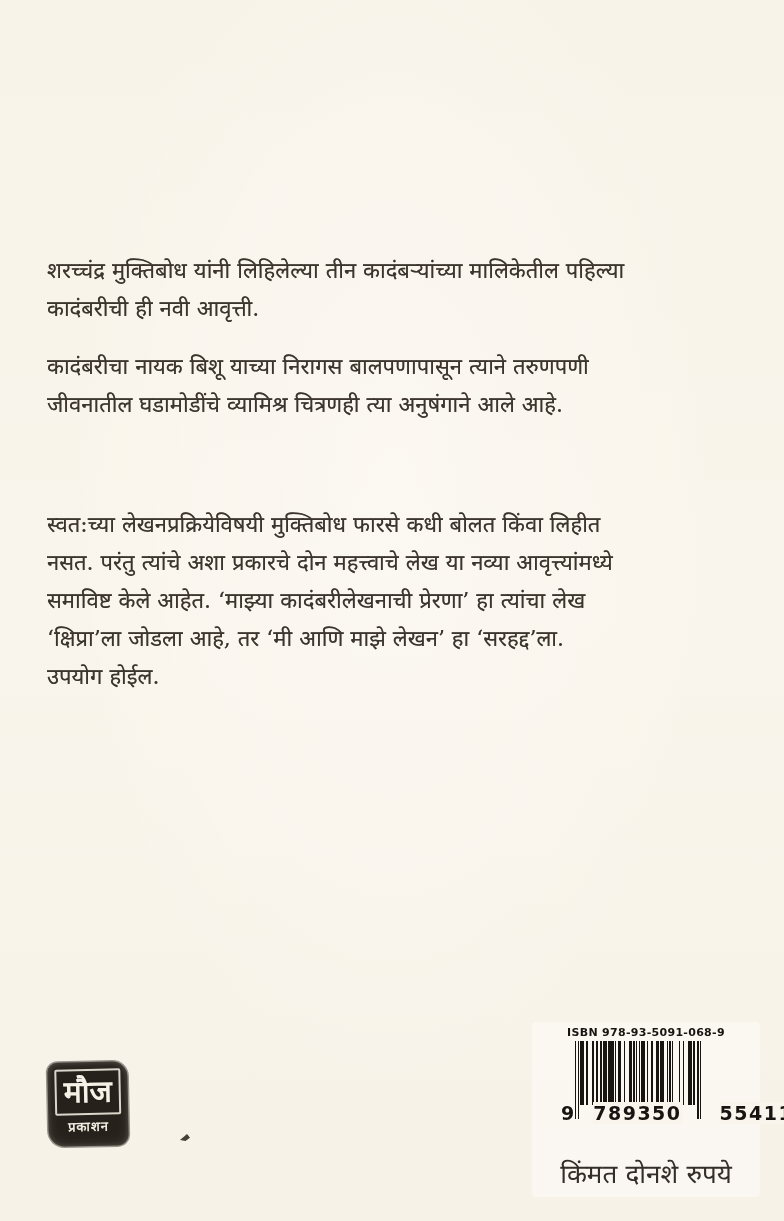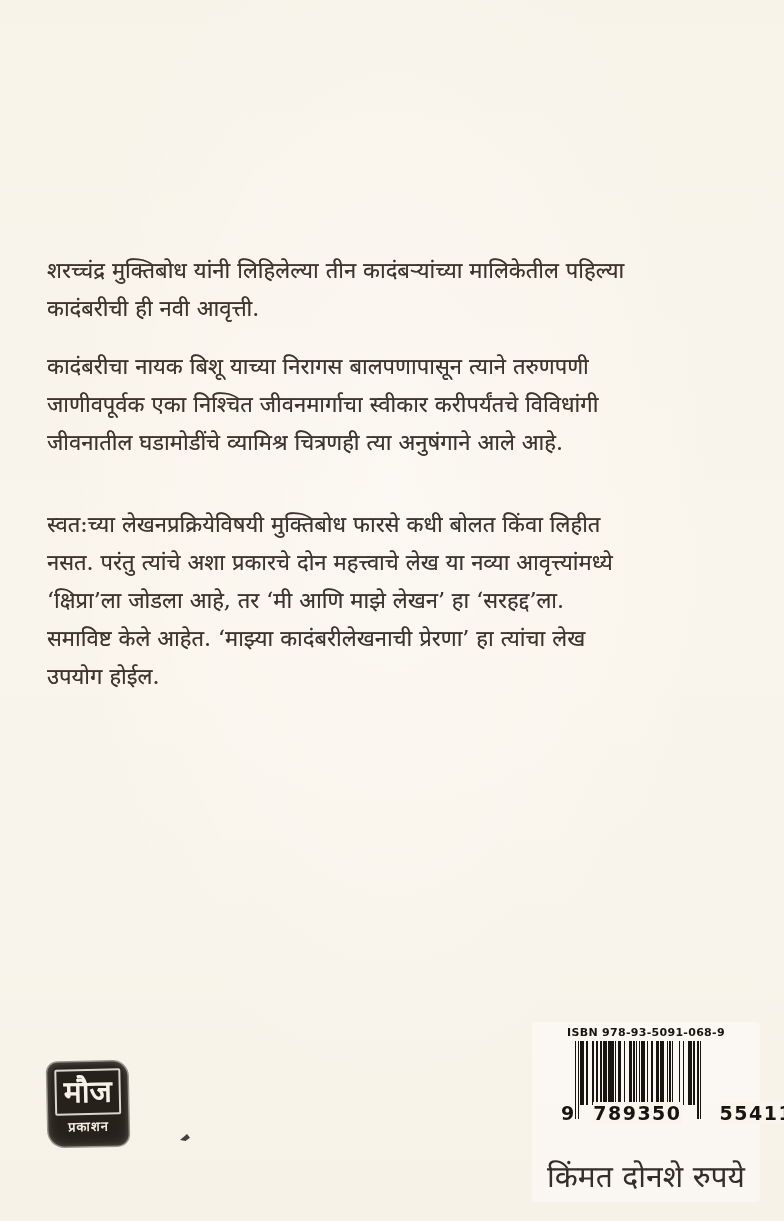--- a/index.html
+++ b/index.html
@@ -132,45 +132,44 @@
   .d { line-height: 22px; }
   .d.lead { width: 16px; background: transparent; }
   .d.grp {
     flex: 1;
     background: #faf5ec;
     letter-spacing: 1.5px;
     margin: 0 19px;
   }
   .price {
     margin-top: 22px;
-    font-size: 30px;
+    font-size: 26px;
     color: #332e27;
     white-space: nowrap;
   }
 </style>
 </head>
 <body>
 
 <div class="cover">
 
   <section>
     <p class="para" id="para1">
       <span class="line">शरच्चंद्र मुक्तिबोध यांनी लिहिलेल्या तीन कादंबऱ्यांच्या मालिकेतील पहिल्या</span>
       <span class="line">कादंबरीची ही नवी आवृत्ती.</span>
     </p>
     <p class="para" id="para2">
       <span class="line">कादंबरीचा नायक बिशू याच्या निरागस बालपणापासून त्याने तरुणपणी</span>
-      <span class="line">जाणीवपूर्वक एका निश्चित जीवनमार्गाचा स्वीकार करीपर्यंतचे विविधांगी</span>
       <span class="line">जीवनातील घडामोडींचे व्यामिश्र चित्रणही त्या अनुषंगाने आले आहे.</span>
     </p>
     <p class="para" id="para3">
       <span class="line">स्वत:च्या लेखनप्रक्रियेविषयी मुक्तिबोध फारसे कधी बोलत किंवा लिहीत</span>
       <span class="line">नसत. परंतु त्यांचे अशा प्रकारचे दोन महत्त्वाचे लेख या नव्या आवृत्त्यांमध्ये</span>
+      <span class="line">समाविष्ट केले आहेत. ‘माझ्या कादंबरीलेखनाची प्रेरणा’ हा त्यांचा लेख</span>
       <span class="line">‘क्षिप्रा’ला जोडला आहे, तर ‘मी आणि माझे लेखन’ हा ‘सरहद्द’ला.</span>
-      <span class="line">समाविष्ट केले आहेत. ‘माझ्या कादंबरीलेखनाची प्रेरणा’ हा त्यांचा लेख</span>
       <span class="line">उपयोग होईल.</span>
     </p>
   </section>
 
   <div class="stamp">
     <div class="stamp-word1">मौज</div>
     <div class="stamp-word2">प्रकाशन</div>
   </div>
   <div class="speck"></div>
 

